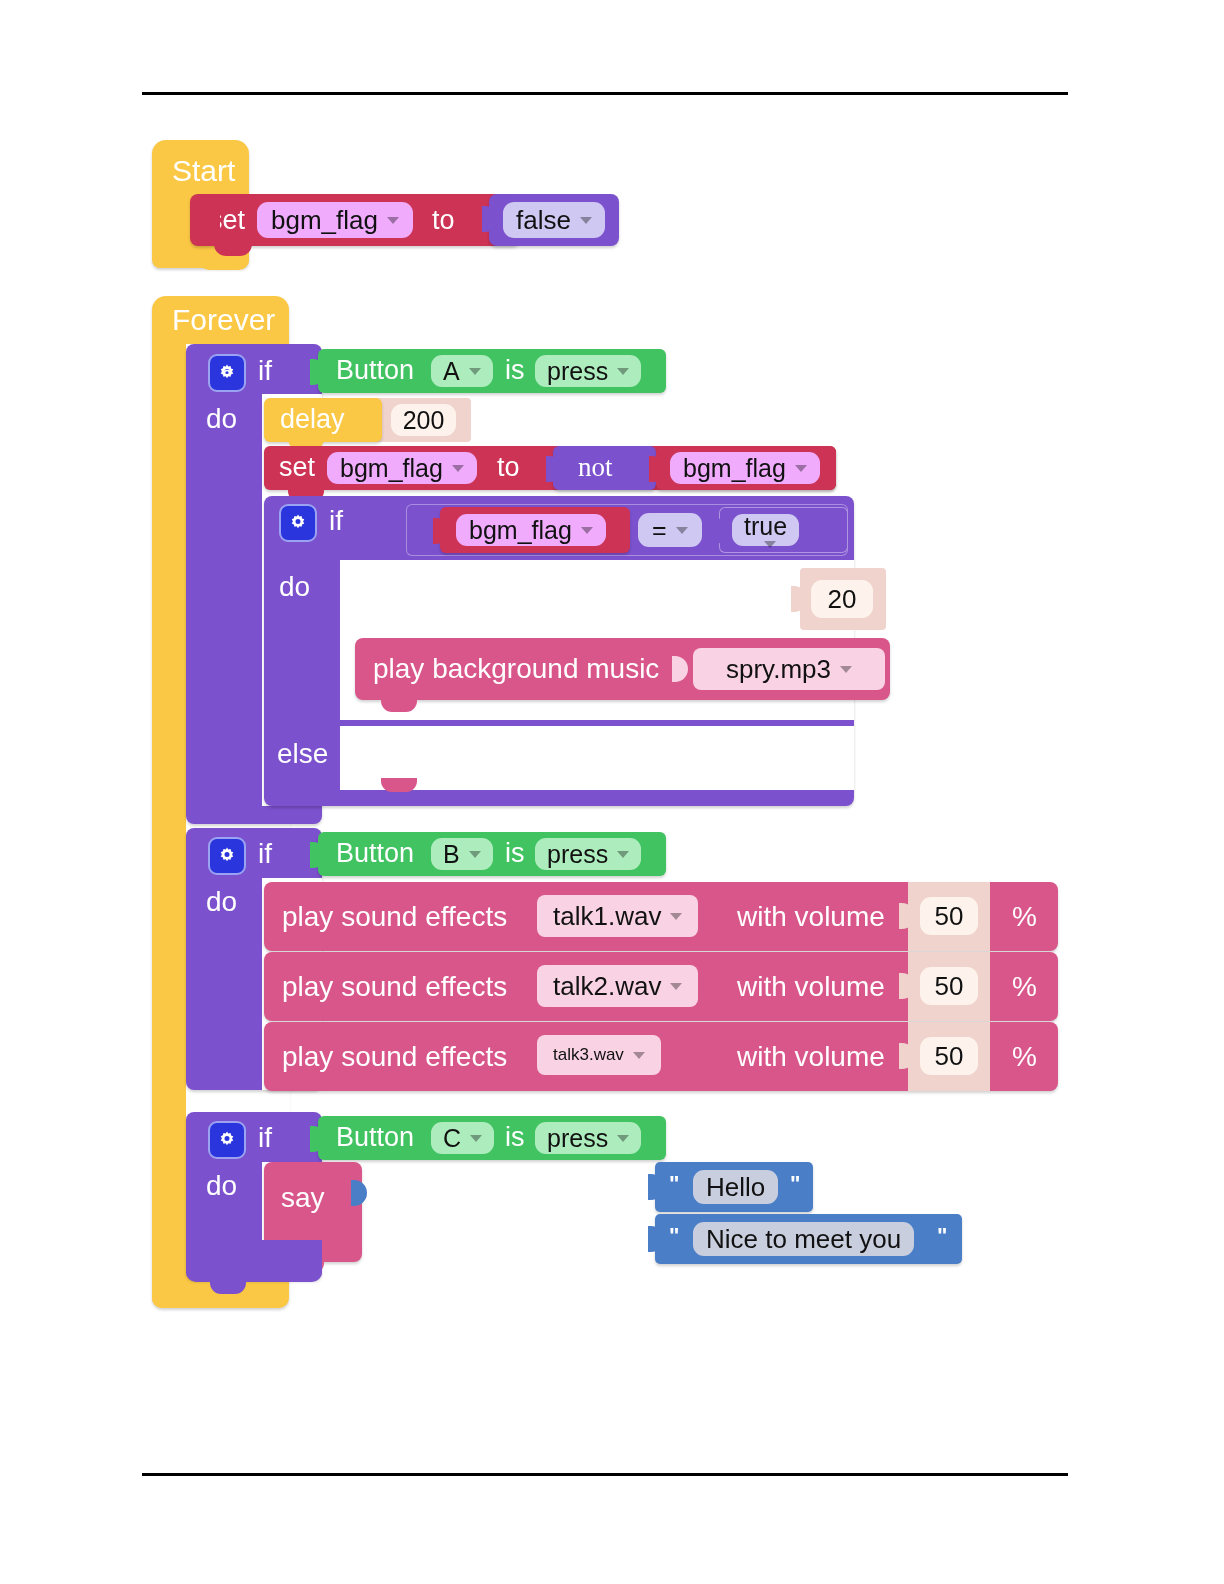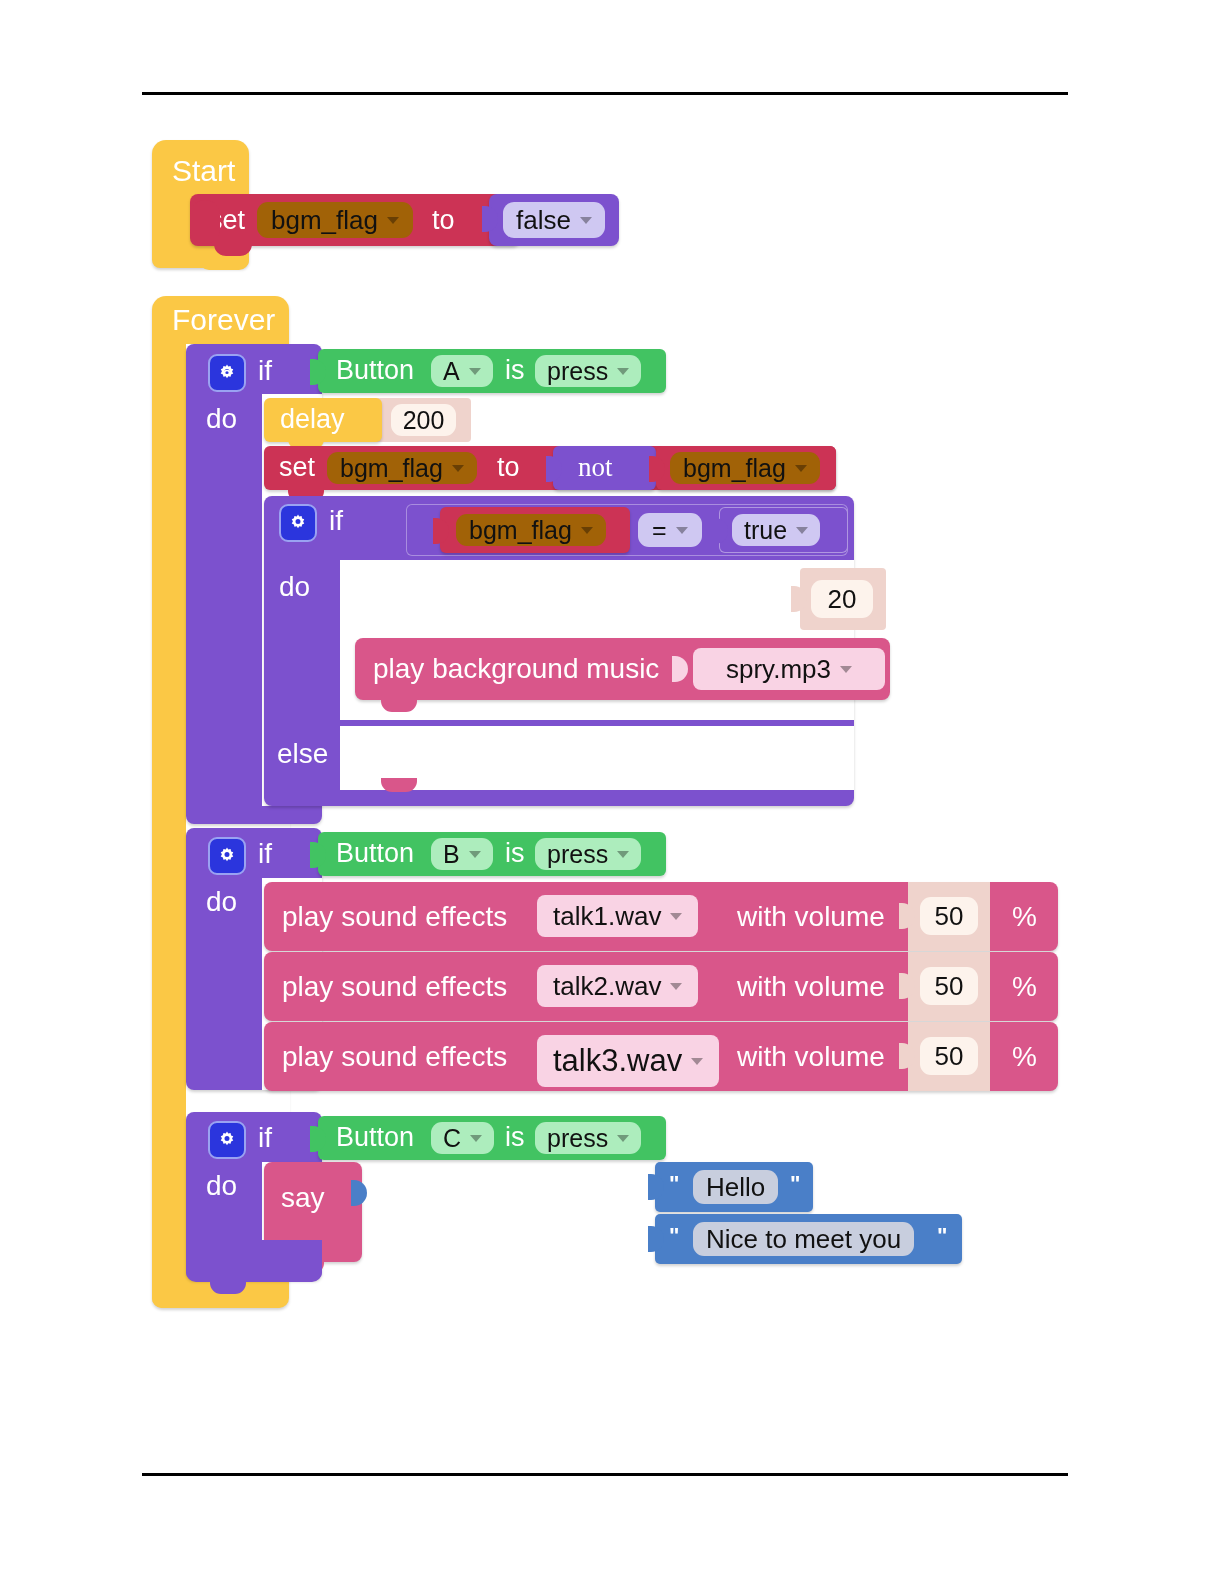--- a/index.html
+++ b/index.html
@@ -37,21 +37,21 @@
   }
 
   
   .c-yellow{background:#FBC845;}
   .c-purple{background:#7C51CE;}
   .c-green{background:#42C362;}
   .c-red{background:#CC3355;}
   .c-pink{background:#D9568A;}
   .c-blue{background:#4A7FC8;}
 
-  .f-redlight{background:#a16207;}
+  .f-redlight{background:#f0abfc;}
   .f-greenlight{background:#ADEDBD;}
   .f-lavender{background:#CFC8F2;}
   .f-pinklight{background:#F9D3E4;}
   .f-bluefield{background:#C8CEDE;}
 
   .tan{background:#EFD3CC;}
   .quote{color:#ffffff;font-weight:bold;font-size:22px;}
 
   
   .sh{box-shadow:0 2px 3px rgba(0,0,0,.18);}
@@ -172,21 +172,21 @@
       <span>bgm_flag</span>
       <span class="caret"></span>
     </div>
   </div>
   <div class="notch c-red" style="left:433px;top:518px;"></div>
   <div class="fld f-lavender" style="position:absolute;left:638px;top:513px;height:34px;padding:0 14px;font-size:25px;">
     <span>=</span>
     <span class="caret"></span>
   </div>
   <div class="blk c-purple" style="left:719px;top:507px;width:129px;height:46px;border-radius:6px;border:1px solid rgba(255,255,255,.4);">
-    <div class="fld f-lavender" style="position:absolute;left:12px;top:6px;height:32px;padding:0 12px;font-size:25px;">
+    <div class="fld f-lavender" style="position:absolute;left:12px;top:6px;height:32px;padding:0 12px;font-size:25px;flex-direction:column;">
       <span>true</span>
       <span class="caret"></span>
     </div>
   </div>
   <div class="notch c-purple" style="left:712px;top:518px;"></div>
 
   <div class="blk tan" style="left:800px;top:568px;width:86px;height:62px;border-radius:4px;"></div>
   <div class="notch" style="left:791px;top:586px;background:#EFD3CC;"></div>
   <div class="fld" style="position:absolute;left:811px;top:580px;width:62px;height:38px;background:#FDF3EC;font-size:26px;">
     <span>20</span>
@@ -253,21 +253,21 @@
     <div class="lbl" style="position:absolute;left:748px;top:21px;font-size:28px;">%</div>
   </div>
   <div class="blk tan" style="left:908px;top:952px;width:82px;height:69px;"></div>
   <div class="notch" style="left:899px;top:973px;background:#EFD3CC;"></div>
   <div class="fld" style="position:absolute;left:920px;top:967px;width:58px;height:38px;background:#FDF3EC;font-size:26px;">
     <span>50</span>
   </div>
 
   <div class="blk c-pink sh" style="left:264px;top:1022px;width:794px;height:69px;border-radius:8px;">
     <div class="lbl" style="position:absolute;left:18px;top:21px;font-size:28px;">play sound effects</div>
-    <div class="fld f-pinklight" style="position:absolute;left:273px;top:13px;height:52px;padding:0 16px;font-size:31px;border-radius:8px;">
+    <div class="fld f-pinklight" style="position:absolute;left:273px;top:13px;height:40px;padding:0 16px;font-size:17px;border-radius:8px;">
       <span>talk3.wav</span>
       <span class="caret"></span>
     </div>
     <div class="lbl" style="position:absolute;left:473px;top:21px;font-size:28px;">with volume</div>
     <div class="lbl" style="position:absolute;left:748px;top:21px;font-size:28px;">%</div>
   </div>
   <div class="blk tan" style="left:908px;top:1022px;width:82px;height:69px;"></div>
   <div class="notch" style="left:899px;top:1043px;background:#EFD3CC;"></div>
   <div class="fld" style="position:absolute;left:920px;top:1037px;width:58px;height:38px;background:#FDF3EC;font-size:26px;">
     <span>50</span>

